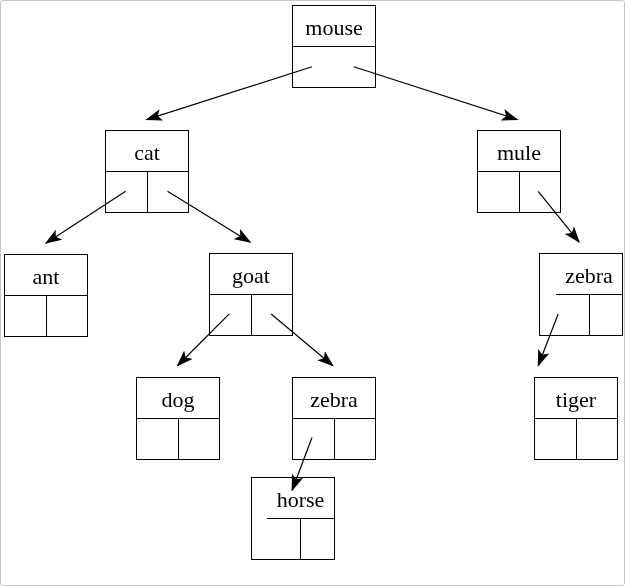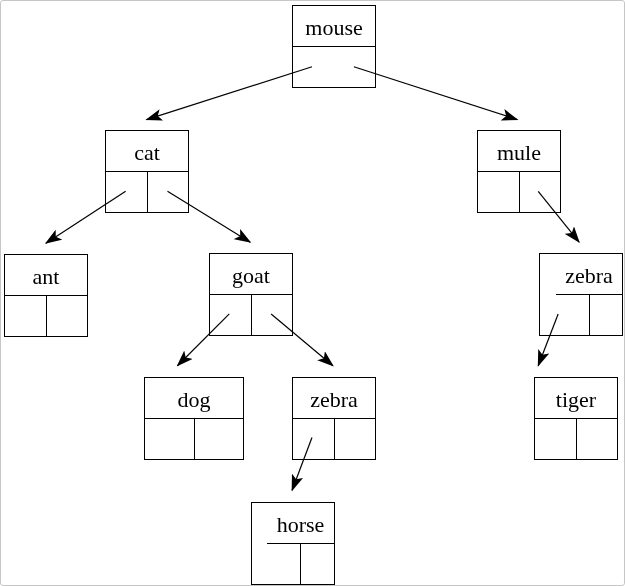--- a/index.html
+++ b/index.html
@@ -86,42 +86,42 @@
         <div class="cell right"></div>
       </div>
     </div>
     <div class="node" style="left: 538px; top: 252px; width: 84px; height: 83px; padding-left: 16px;">
       <div class="node-label" style="height: 41px;">zebra</div>
       <div class="node-cells">
         <div class="cell left"></div>
         <div class="cell right"></div>
       </div>
     </div>
-    <div class="node" style="left: 135px; top: 376px; width: 100px; height: 83px; margin-left: 8px;">
+    <div class="node" style="left: 135px; top: 376px; width: 84px; height: 83px;">
       <div class="node-label" style="height: 41px;">dog</div>
       <div class="node-cells">
         <div class="cell left"></div>
         <div class="cell right"></div>
       </div>
     </div>
     <div class="node" style="left: 291px; top: 376px; width: 84px; height: 83px;">
       <div class="node-label" style="height: 41px;">zebra</div>
       <div class="node-cells">
         <div class="cell left"></div>
         <div class="cell right"></div>
       </div>
     </div>
     <div class="node" style="left: 497px; top: 376px; width: 84px; height: 83px; margin-left: 36px;">
       <div class="node-label" style="height: 41px;">tiger</div>
       <div class="node-cells">
         <div class="cell left"></div>
         <div class="cell right"></div>
       </div>
     </div>
-    <div class="node" style="left: 250px; top: 501px; width: 84px; height: 83px; padding-left: 15px;">
+    <div class="node" style="left: 250px; top: 476px; width: 84px; height: 83px; padding-left: 15px;">
       <div class="node-label" style="height: 41px;">horse</div>
       <div class="node-cells">
         <div class="cell left"></div>
         <div class="cell right"></div>
       </div>
     </div>
     <svg class="edge-layer" xmlns="http://www.w3.org/2000/svg" viewBox="0 0 625 586">
     <defs>
       <marker id="arrowhead" viewBox="0 0 14 10" markerWidth="14" markerHeight="10" refX="13" refY="5" orient="auto">
         <path d="M0,0 L14,5 L0,10 L3.2,5 Z" fill="#000"></path>

